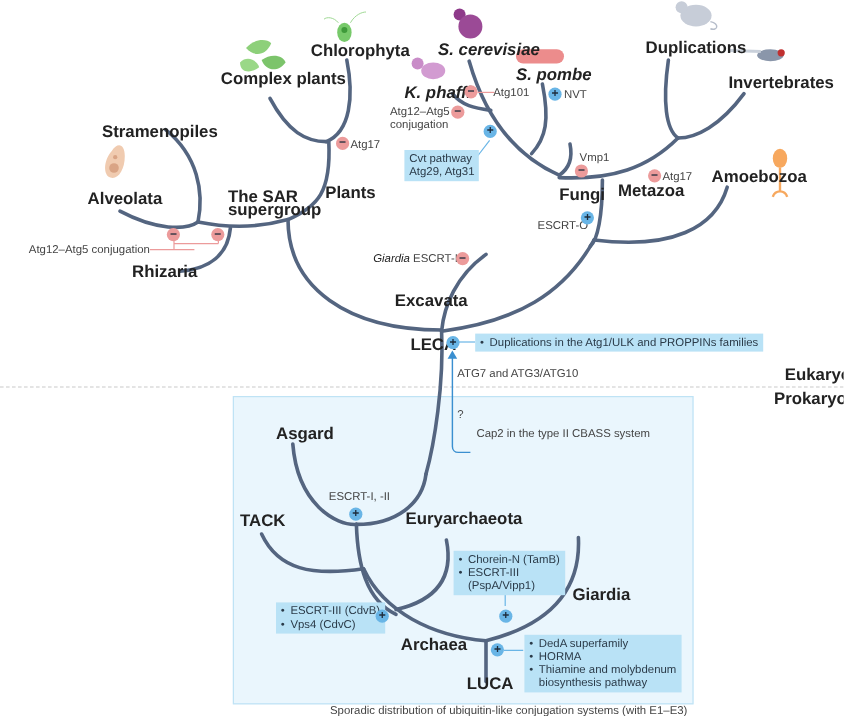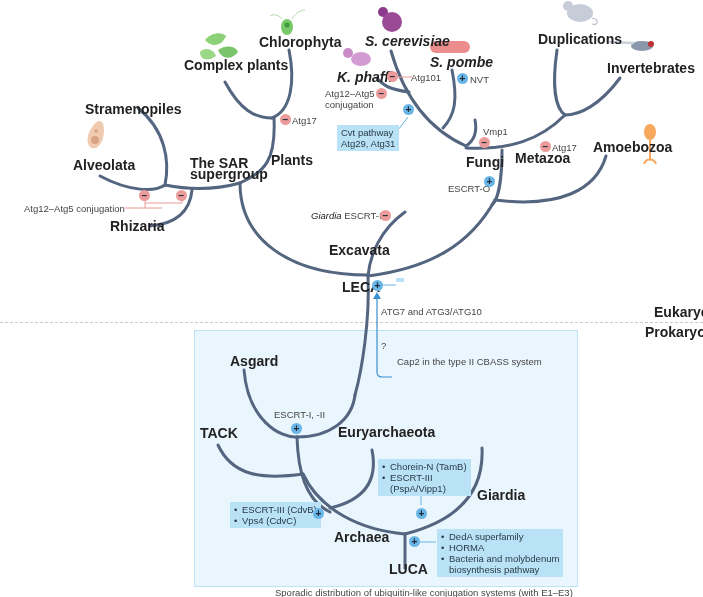--- a/index.html
+++ b/index.html
@@ -176,20 +176,21 @@
 
   <div class="ann" style="left:448px;top:183px">ESCRT-O</div>
   <div class="badge plus" style="left:484px;top:176px">+</div>
 
   <div class="ann" style="left:311px;top:210px"><span class="ital" style="font-weight:normal;color:#222">Giardia</span> <span>ESCRT-I</span></div>
   <div class="badge minus" style="left:380px;top:210px">−</div>
 
   <div class="badge plus" style="left:372px;top:280px">+</div>
   <div class="box" style="left:396px;top:278px">
     <ul>
+      <li>Duplications in the Atg1/ULK and PROPPINs families</li>
     </ul>
   </div>
   <div class="ann" style="left:381px;top:306px">ATG7 and ATG3/ATG10</div>
 
   <div class="ann" style="left:381px;top:340px">?</div>
   <div class="ann" style="left:397px;top:356px">Cap2 in the type II CBASS system</div>
 
   <div class="ann" style="left:274px;top:409px">ESCRT-I, -II</div>
   <div class="badge plus" style="left:291px;top:423px">+</div>
 
@@ -208,21 +209,21 @@
       <li>Vps4 (CdvC)</li>
     </ul>
   </div>
   <div class="badge plus" style="left:313px;top:508px">+</div>
 
   <div class="badge plus" style="left:409px;top:536px">+</div>
   <div class="box" style="left:437px;top:529px">
     <ul>
       <li>DedA superfamily</li>
       <li>HORMA</li>
-      <li>Bacteria and molybdenum</li>
+      <li>Thiamine and molybdenum</li>
       <li style="padding-left:8px"><span>biosynthesis pathway</span></li>
     </ul>
   </div>
 
   <div class="ann" style="left:275px;top:587px">Sporadic distribution of ubiquitin-like conjugation systems (with E1–E3)</div>
 </div>
 
 <style>
   .box li[style*="padding-left:8px"]::before { content:""; }
 </style>

